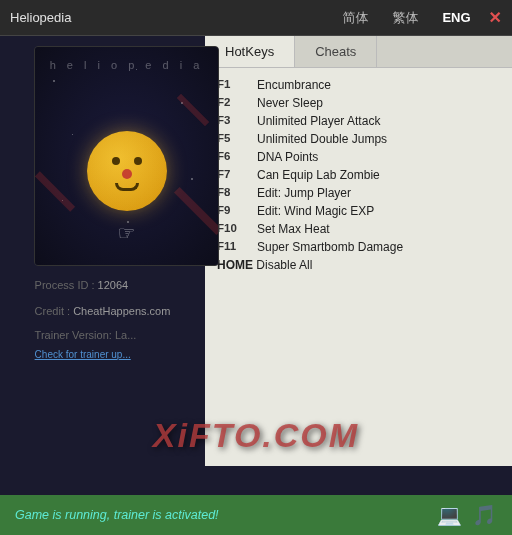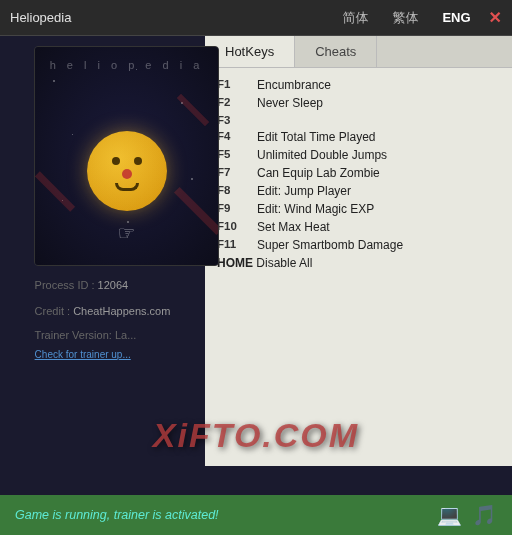--- a/index.html
+++ b/index.html
@@ -398,28 +398,29 @@
       <div class="hotkey-row">
         <span class="hotkey-key">F1</span>
         <span class="hotkey-label">Encumbrance</span>
       </div>
       <div class="hotkey-row">
         <span class="hotkey-key">F2</span>
         <span class="hotkey-label">Never Sleep</span>
       </div>
       <div class="hotkey-row">
         <span class="hotkey-key">F3</span>
-      </div>
-      <div class="hotkey-row">
-        <span class="hotkey-key">F4</span>
-        <span class="hotkey-label">Edit Total Time Played</span>
+        <span class="hotkey-label">Unlimited Player Attack</span>
       </div>
       <div class="hotkey-row">
         <span class="hotkey-key">F5</span>
         <span class="hotkey-label">Unlimited Double Jumps</span>
+      </div>
+      <div class="hotkey-row">
+        <span class="hotkey-key">F6</span>
+        <span class="hotkey-label">DNA Points</span>
       </div>
       <div class="hotkey-row">
         <span class="hotkey-key">F7</span>
         <span class="hotkey-label">Can Equip Lab Zombie</span>
       </div>
       <div class="hotkey-row">
         <span class="hotkey-key">F8</span>
         <span class="hotkey-label">Edit: Jump Player</span>
       </div>
       <div class="hotkey-row">

